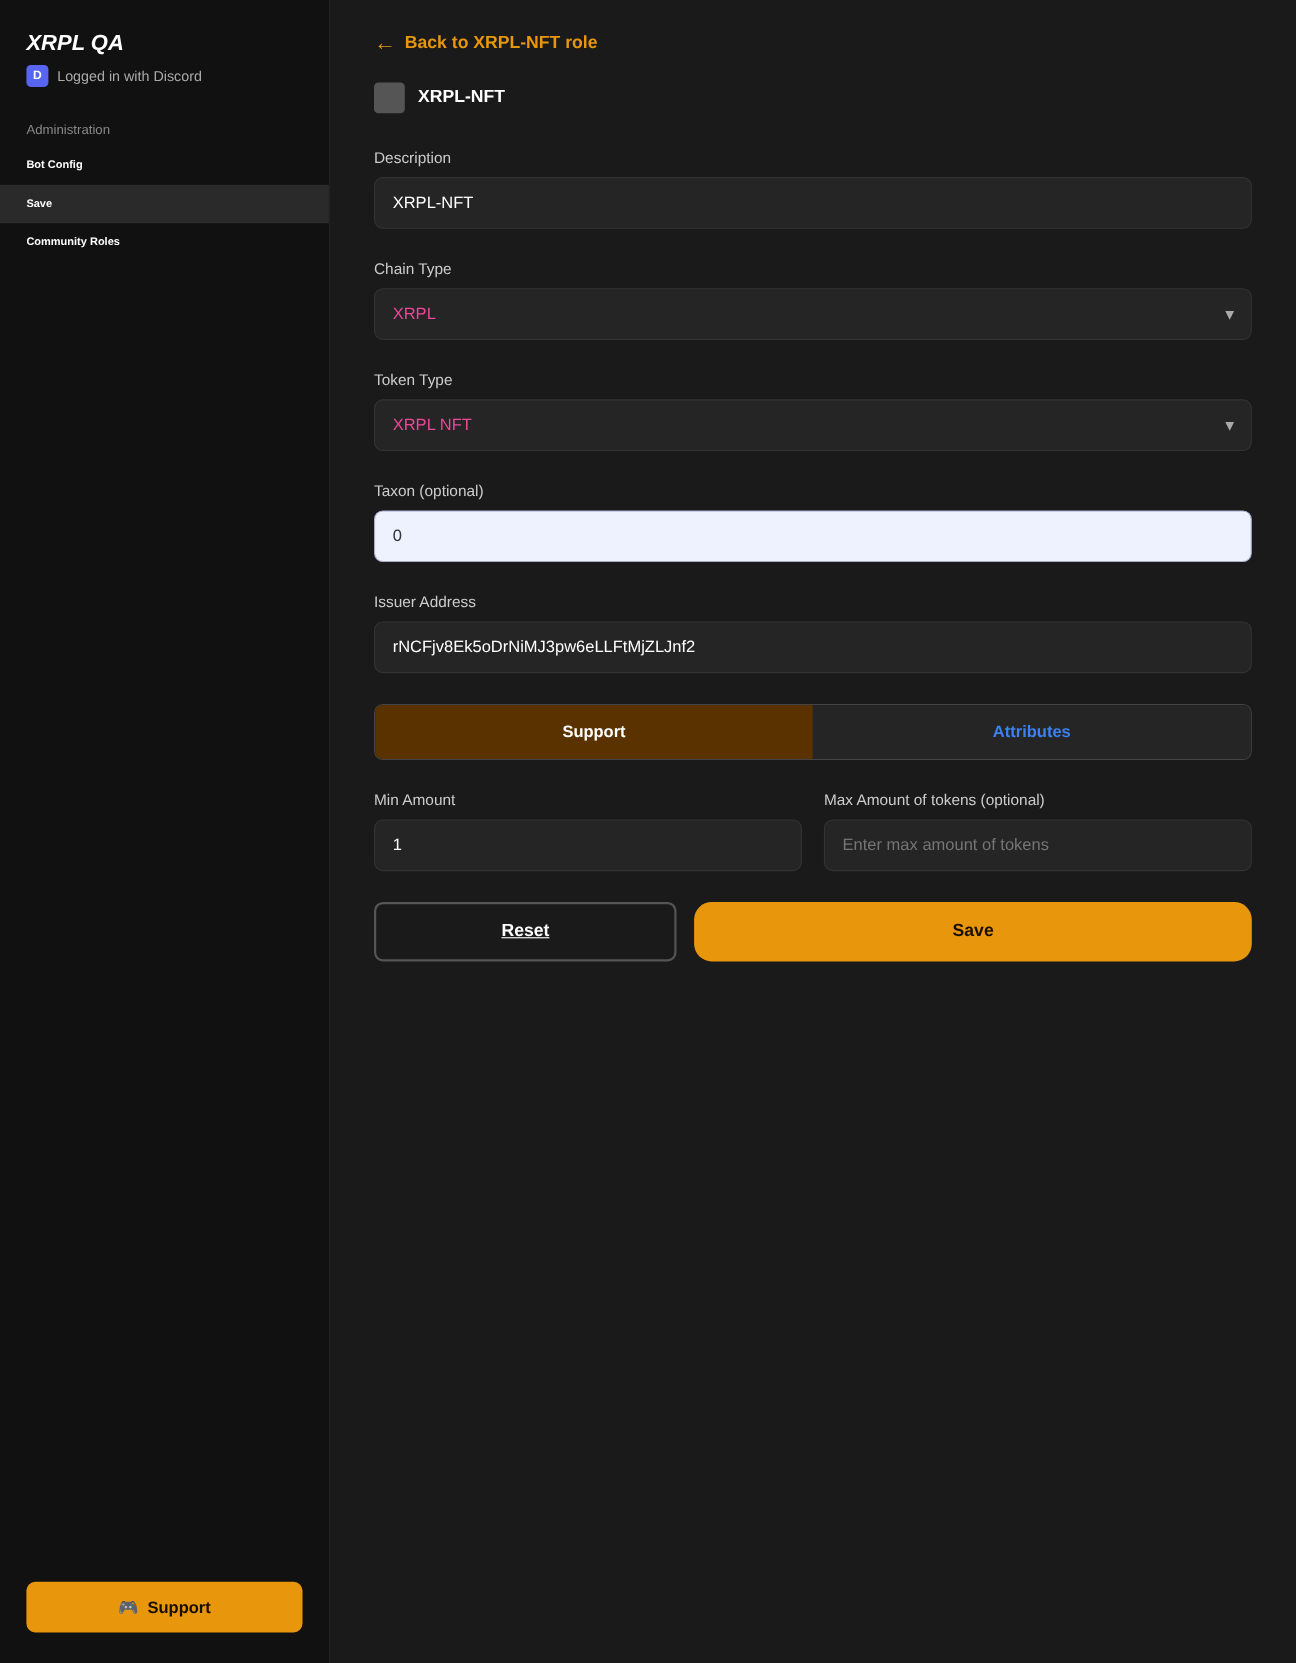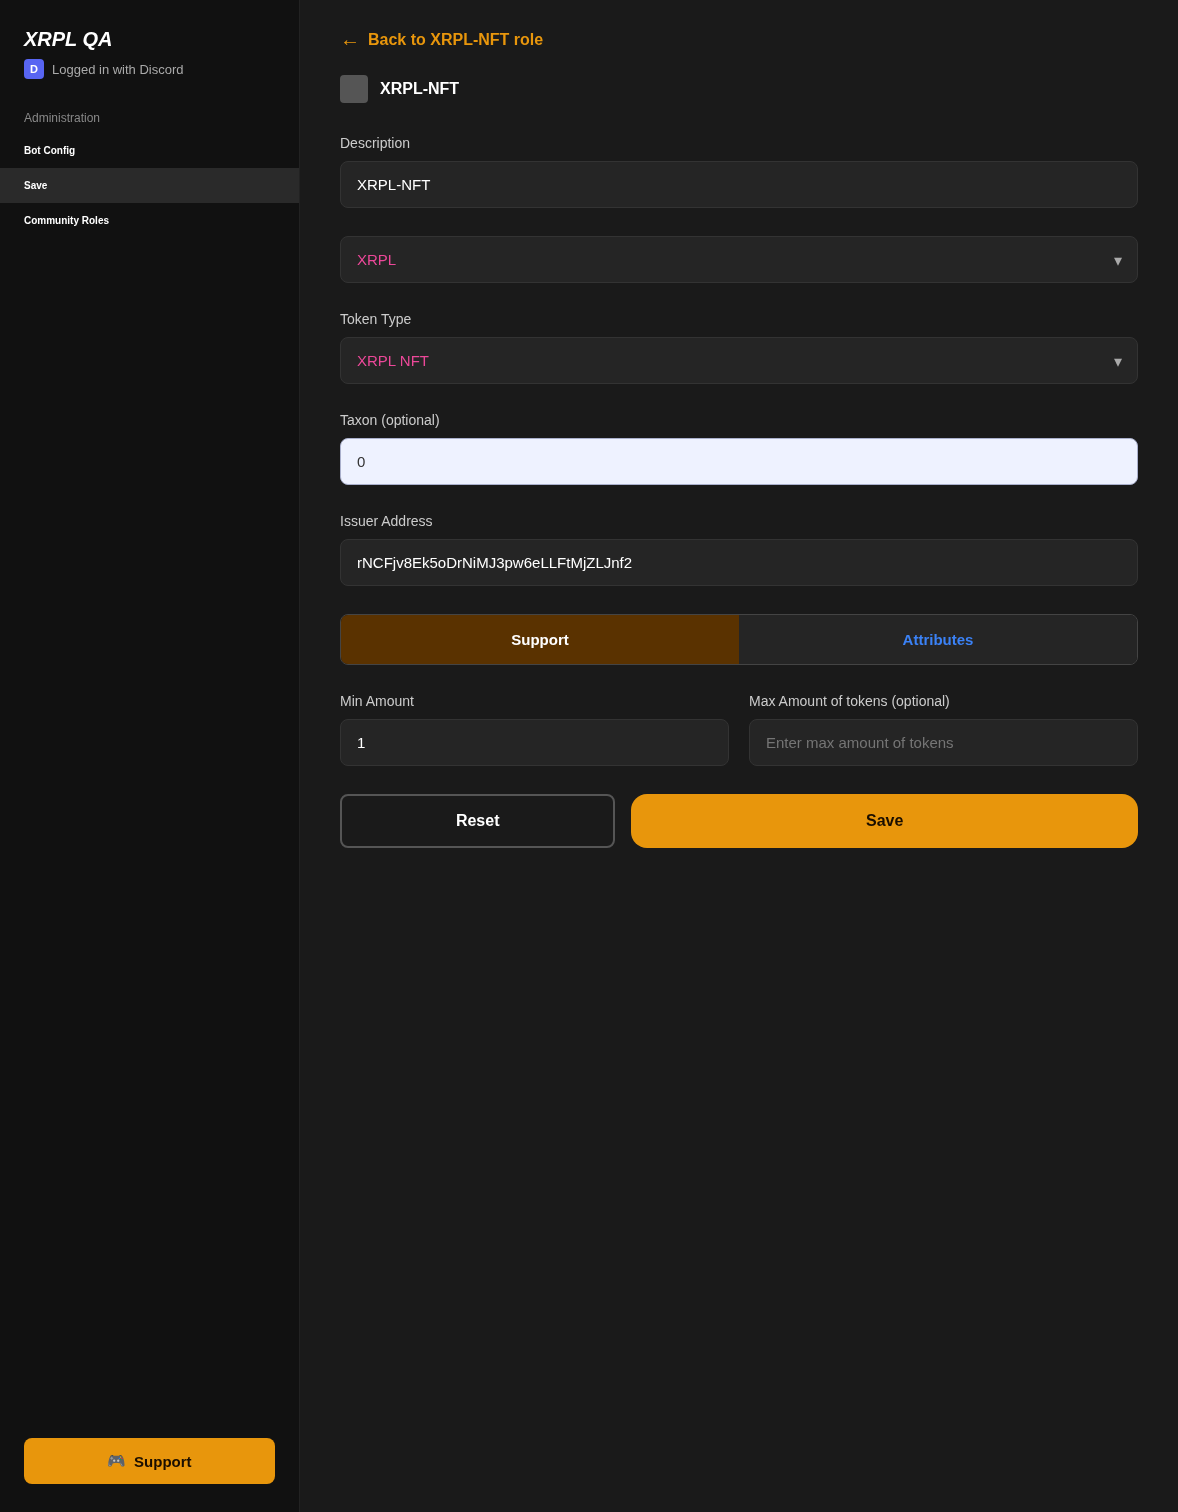--- a/index.html
+++ b/index.html
@@ -224,20 +224,21 @@
     .reset-btn {
       flex: 1;
       padding: 16px;
       background: transparent;
       border: 2px solid #555;
       border-radius: 8px;
       color: #fff;
       font-size: 16px;
       font-weight: 700;
       cursor: pointer;
+      text-decoration: underline;
     }
     .save-btn {
       flex: 2;
       padding: 14px;
       background: #e8960c;
       border: none;
       border-radius: 16px;
       color: #1a0e00;
       font-size: 16px;
       font-weight: 700;
@@ -289,20 +290,21 @@
     <div class="role-icon-box"></div>
     <span class="role-title">XRPL-NFT</span>
   </div>
 
   <div class="form-section">
     <label class="form-label">Description</label>
     <input class="form-input" type="text" value="XRPL-NFT" style="">
   </div>
 
   <div class="form-section">
+    <label class="form-label">Chain Type</label>
     <div class="select-wrapper">
       <select class="form-select">
         <option>XRPL</option>
         <option>Ethereum</option>
         <option>Solana</option>
       </select>
       <span class="select-chevron">▾</span>
     </div>
   </div>
 

